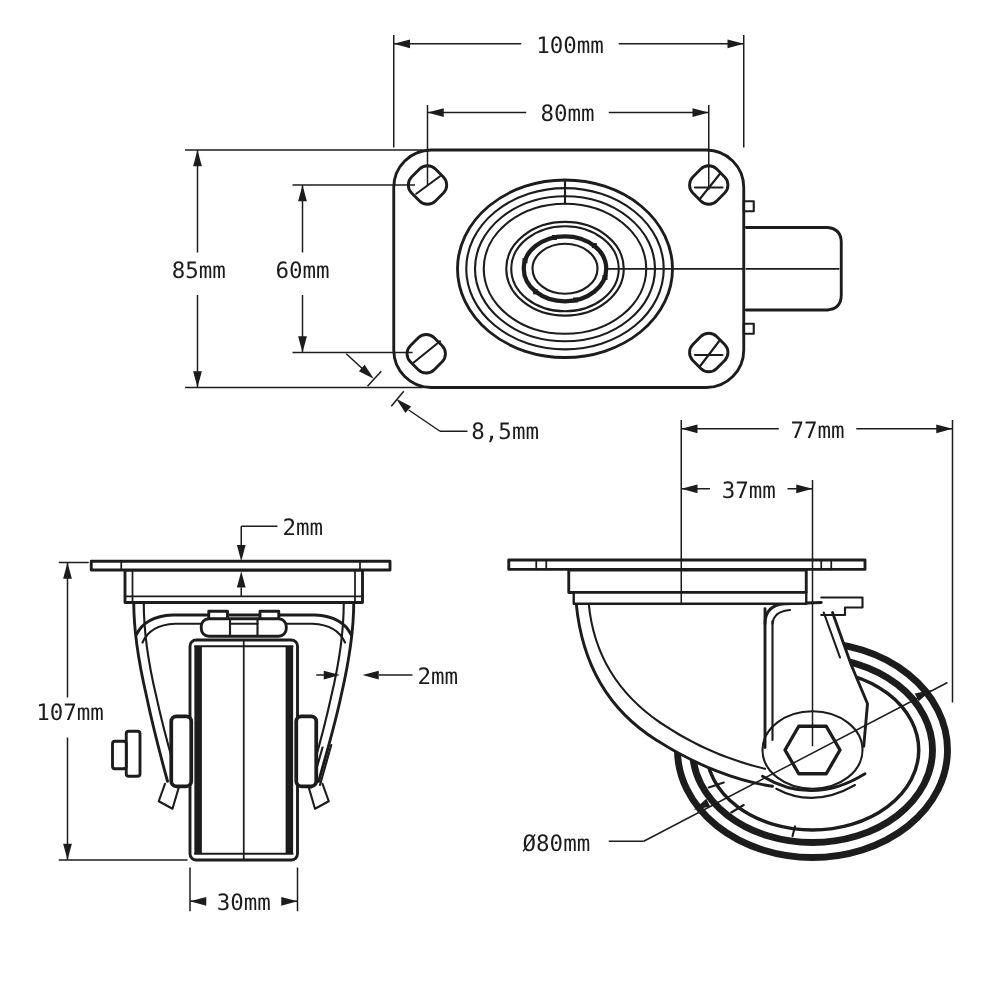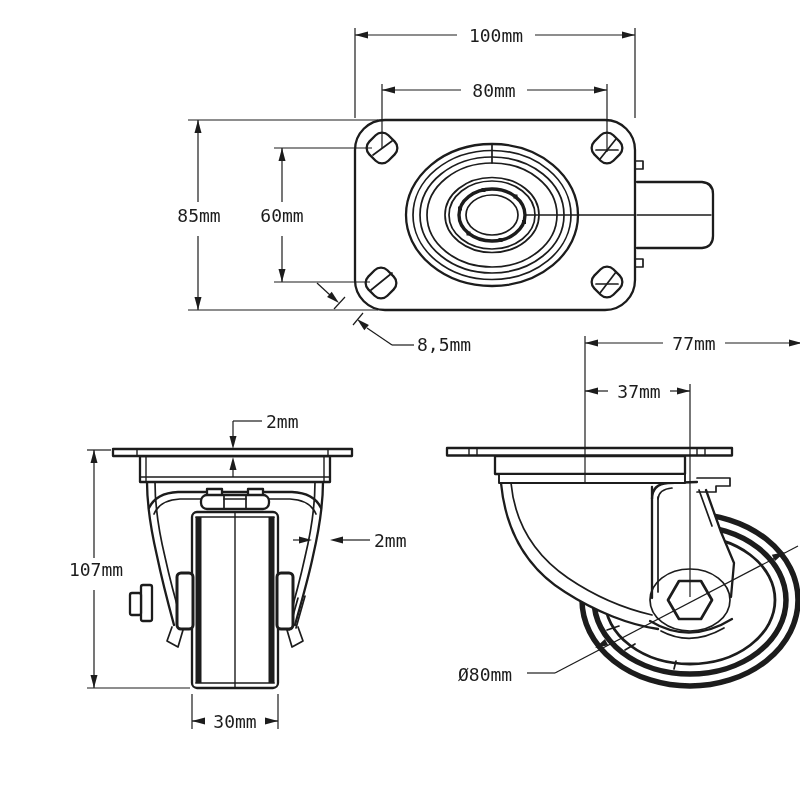--- a/index.html
+++ b/index.html
@@ -1,16 +1,16 @@
 <!DOCTYPE html>
 <html><head>
 <meta charset="utf-8">
 <style>
   html,body { margin:0; padding:0; background:#ffffff; }
-  .page { width:660px; height:800px; background:#ffffff; position:relative;padding-left:40px; }
+  .page { width:660px; height:800px; background:#ffffff; position:relative; }
   svg { display:block; }
   text {
     font-family:"DejaVu Sans Mono", monospace;
     font-size:18px;
     fill:#1c1c1c;
   }
   .s-part  { fill:none; stroke:#1c1c1c; stroke-width:2.3; stroke-linecap:round; stroke-linejoin:round; }
   .s-med   { fill:none; stroke:#1c1c1c; stroke-width:1.7; stroke-linecap:round; stroke-linejoin:round; }
   .s-thin  { fill:none; stroke:#1c1c1c; stroke-width:1.4; stroke-linecap:round; }
   .s-thick { fill:none; stroke:#1c1c1c; stroke-width:5.5; }

